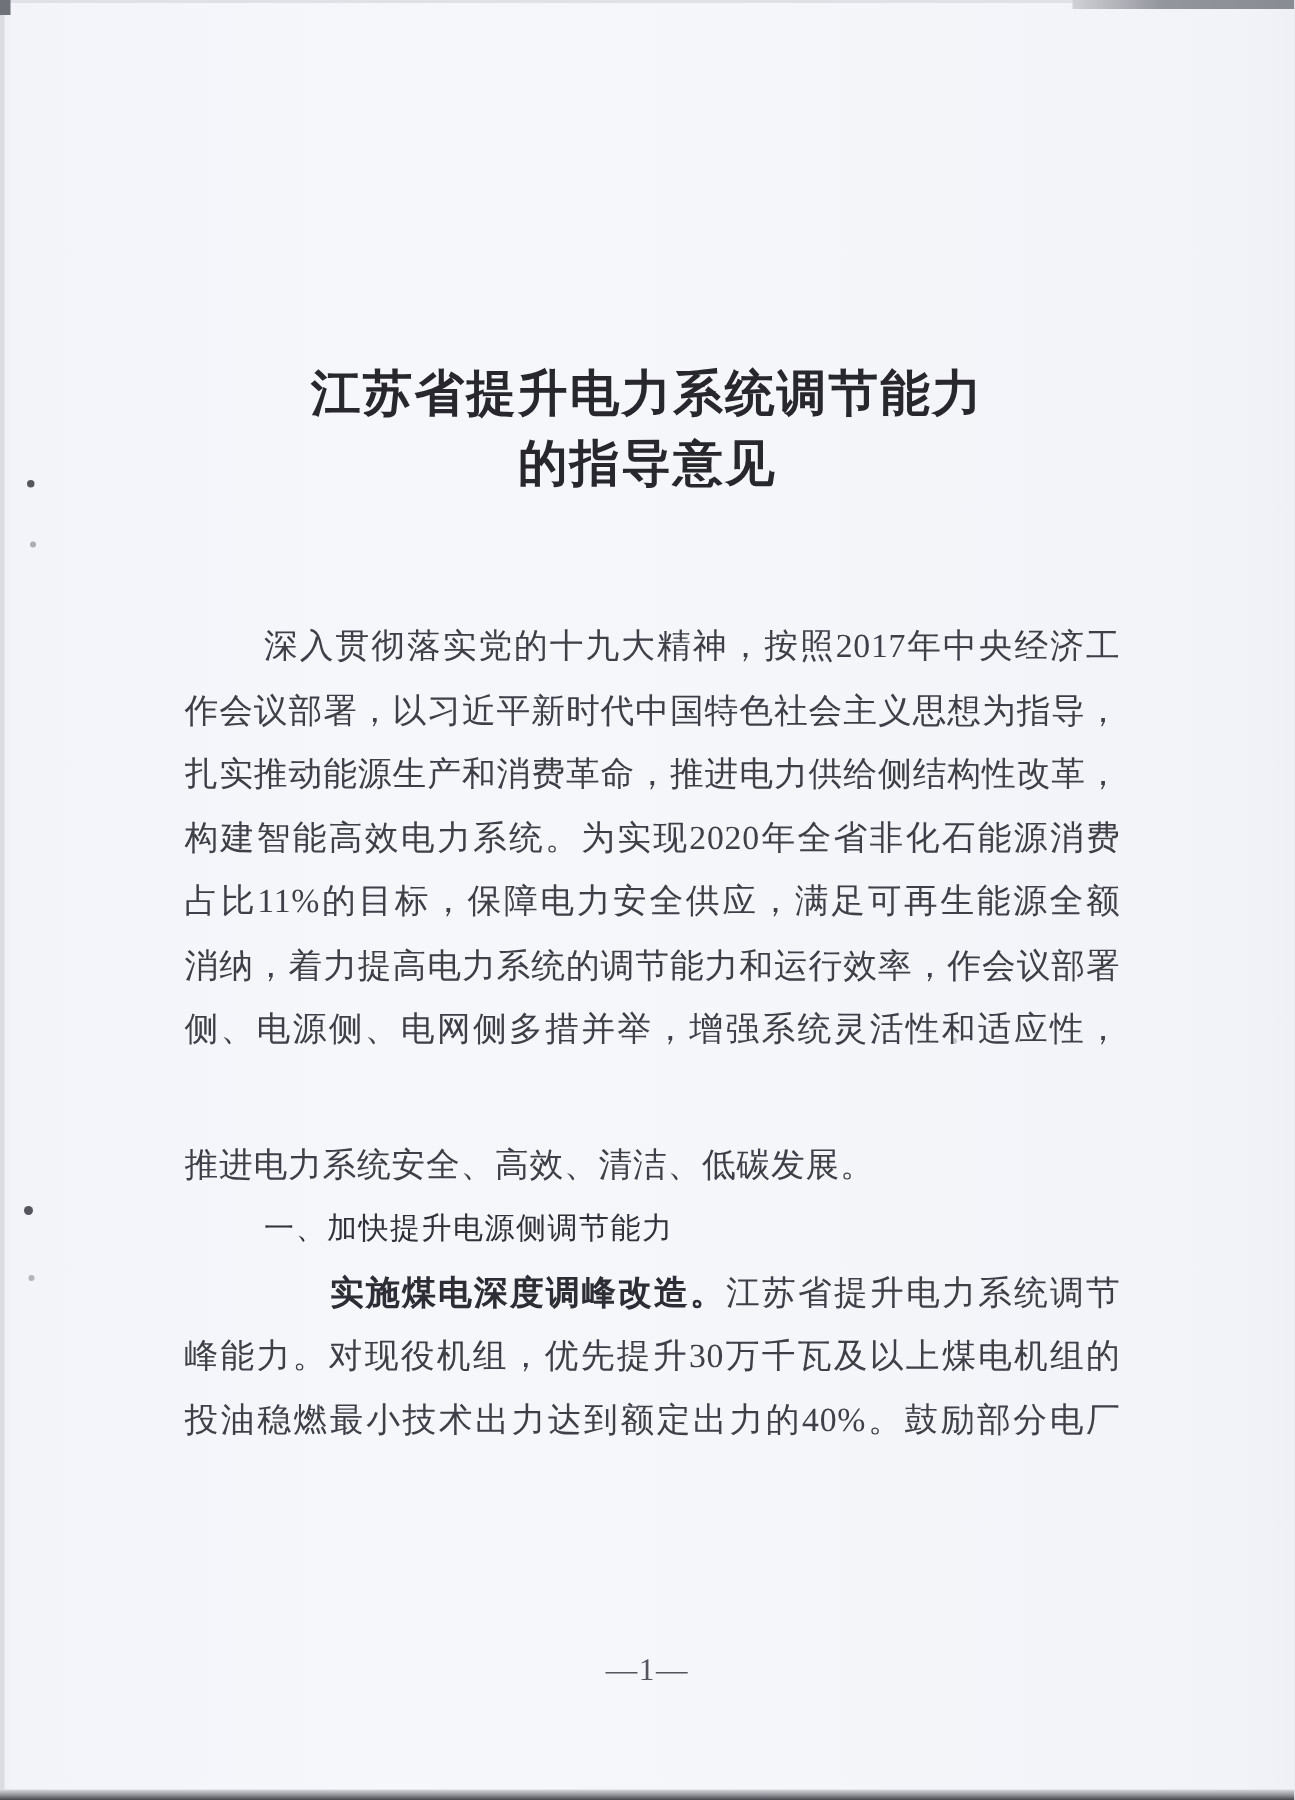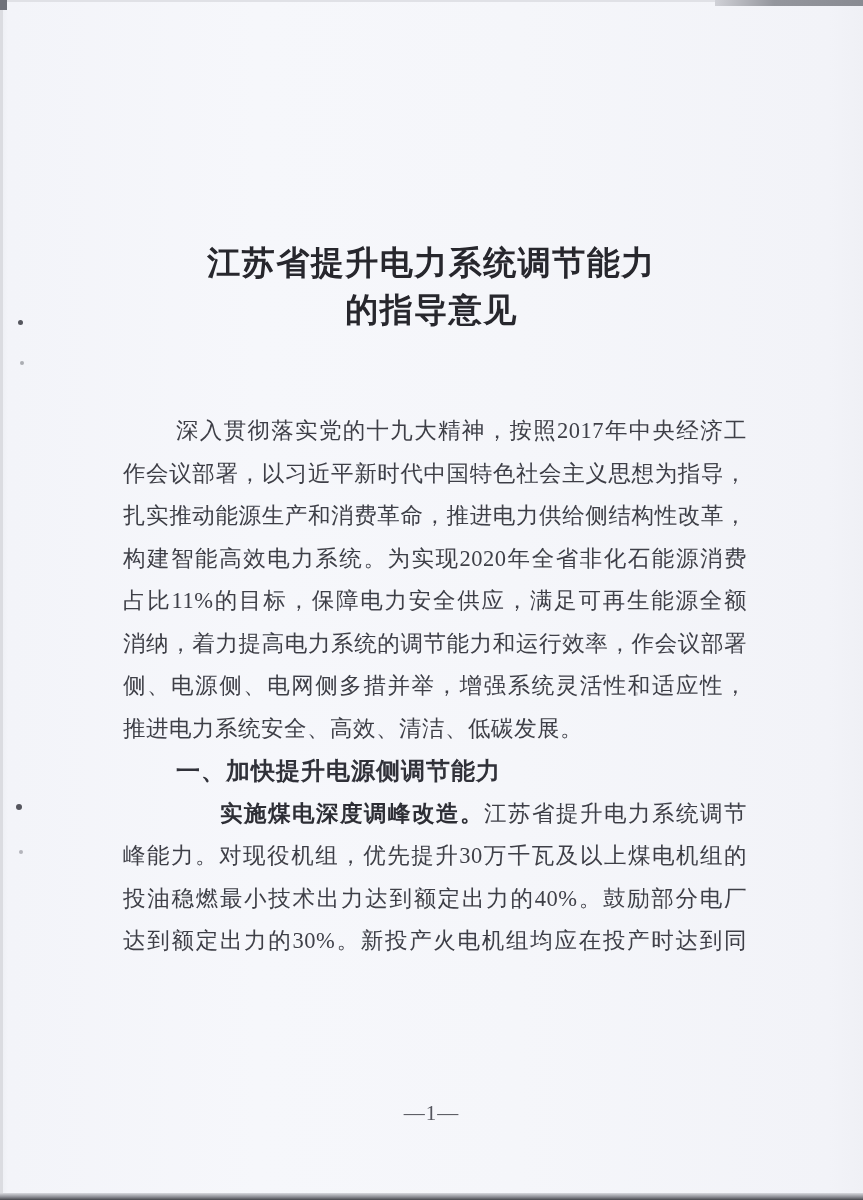--- a/index.html
+++ b/index.html
@@ -44,25 +44,25 @@
   }
   .ln {
     height: 42.5px;
     line-height: 42.5px;
     overflow: hidden;
     text-align: justify;
     text-align-last: justify;
     letter-spacing: 0.5px;
   }
   .ln-indent { text-indent: 53px; }
-  .ln-end { text-align: left; text-align-last: left; }
+  .ln-end { text-align: left; text-align-last: left; margin-top: 48px; }
   .ln-heading {
     font-family: "Liberation Sans", "DejaVu Sans", sans-serif;
-    font-weight: 700;
-    font-size: 24px;
+    font-weight: 400;
+    font-size: 20px;
     color: #303139;
     text-align: left; text-align-last: left;
     letter-spacing: 1px;
   }
   .lead-bold { font-weight: 700; color: #2d2e35; margin-left: 44px; }
   .pagenum {
     position: absolute;
     top: 1101px; left: 0; width: 100%;
     text-align: center;
     font-size: 21px;
@@ -101,18 +101,17 @@
     <div class="ln">侧、电源侧、电网侧多措并举，增强系统灵活性和适应性，</div>
     <div class="ln ln-end">推进电力系统安全、高效、清洁、低碳发展。</div>
 
     <div class="ln ln-indent ln-heading">一、加快提升电源侧调节能力</div>
 
     <div class="ln ln-indent">
       <span class="lead-bold">实施煤电深度调峰改造。</span><span>江苏省提升电力系统调节能力</span>
     </div>
     <div class="ln">峰能力。对现役机组，优先提升30万千瓦及以上煤电机组的</div>
     <div class="ln">投油稳燃最小技术出力达到额定出力的40%。鼓励部分电厂</div>
-    <div class="ln">达到额定出力的30%。新投产火电机组均应在投产时达到同</div>
   </div>
 
   <div class="pagenum">—1—</div>
 
 </div>
 
 </body></html>

